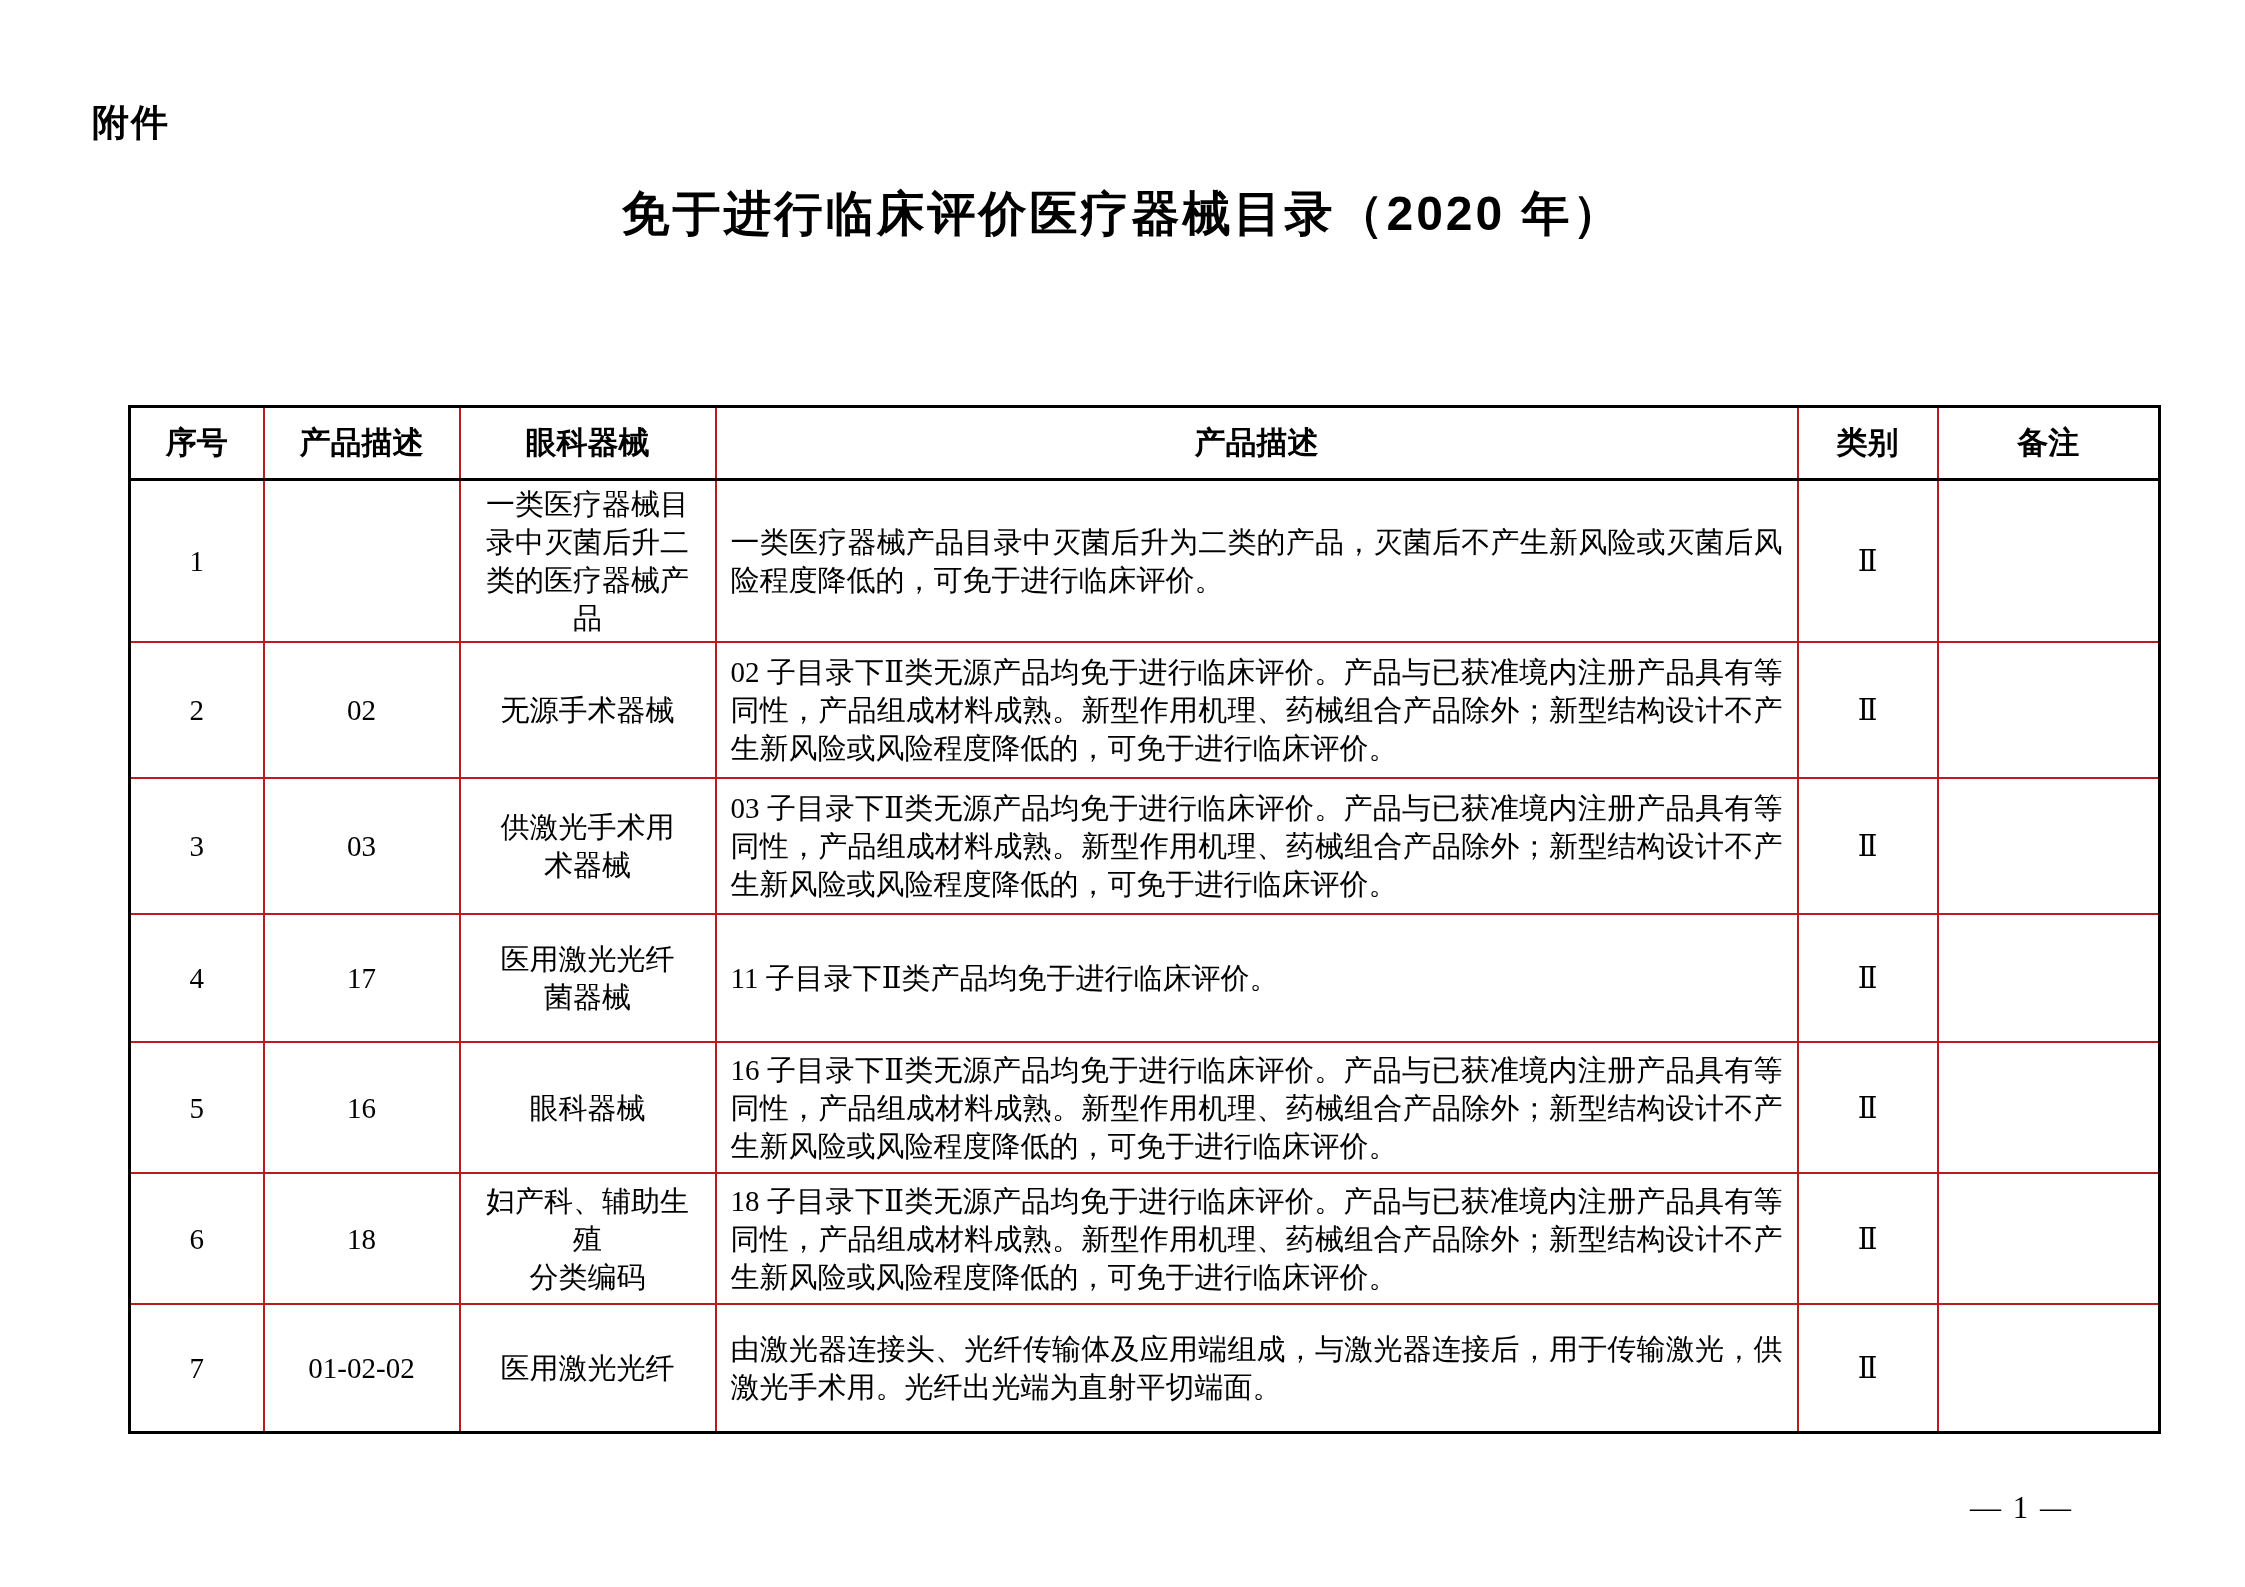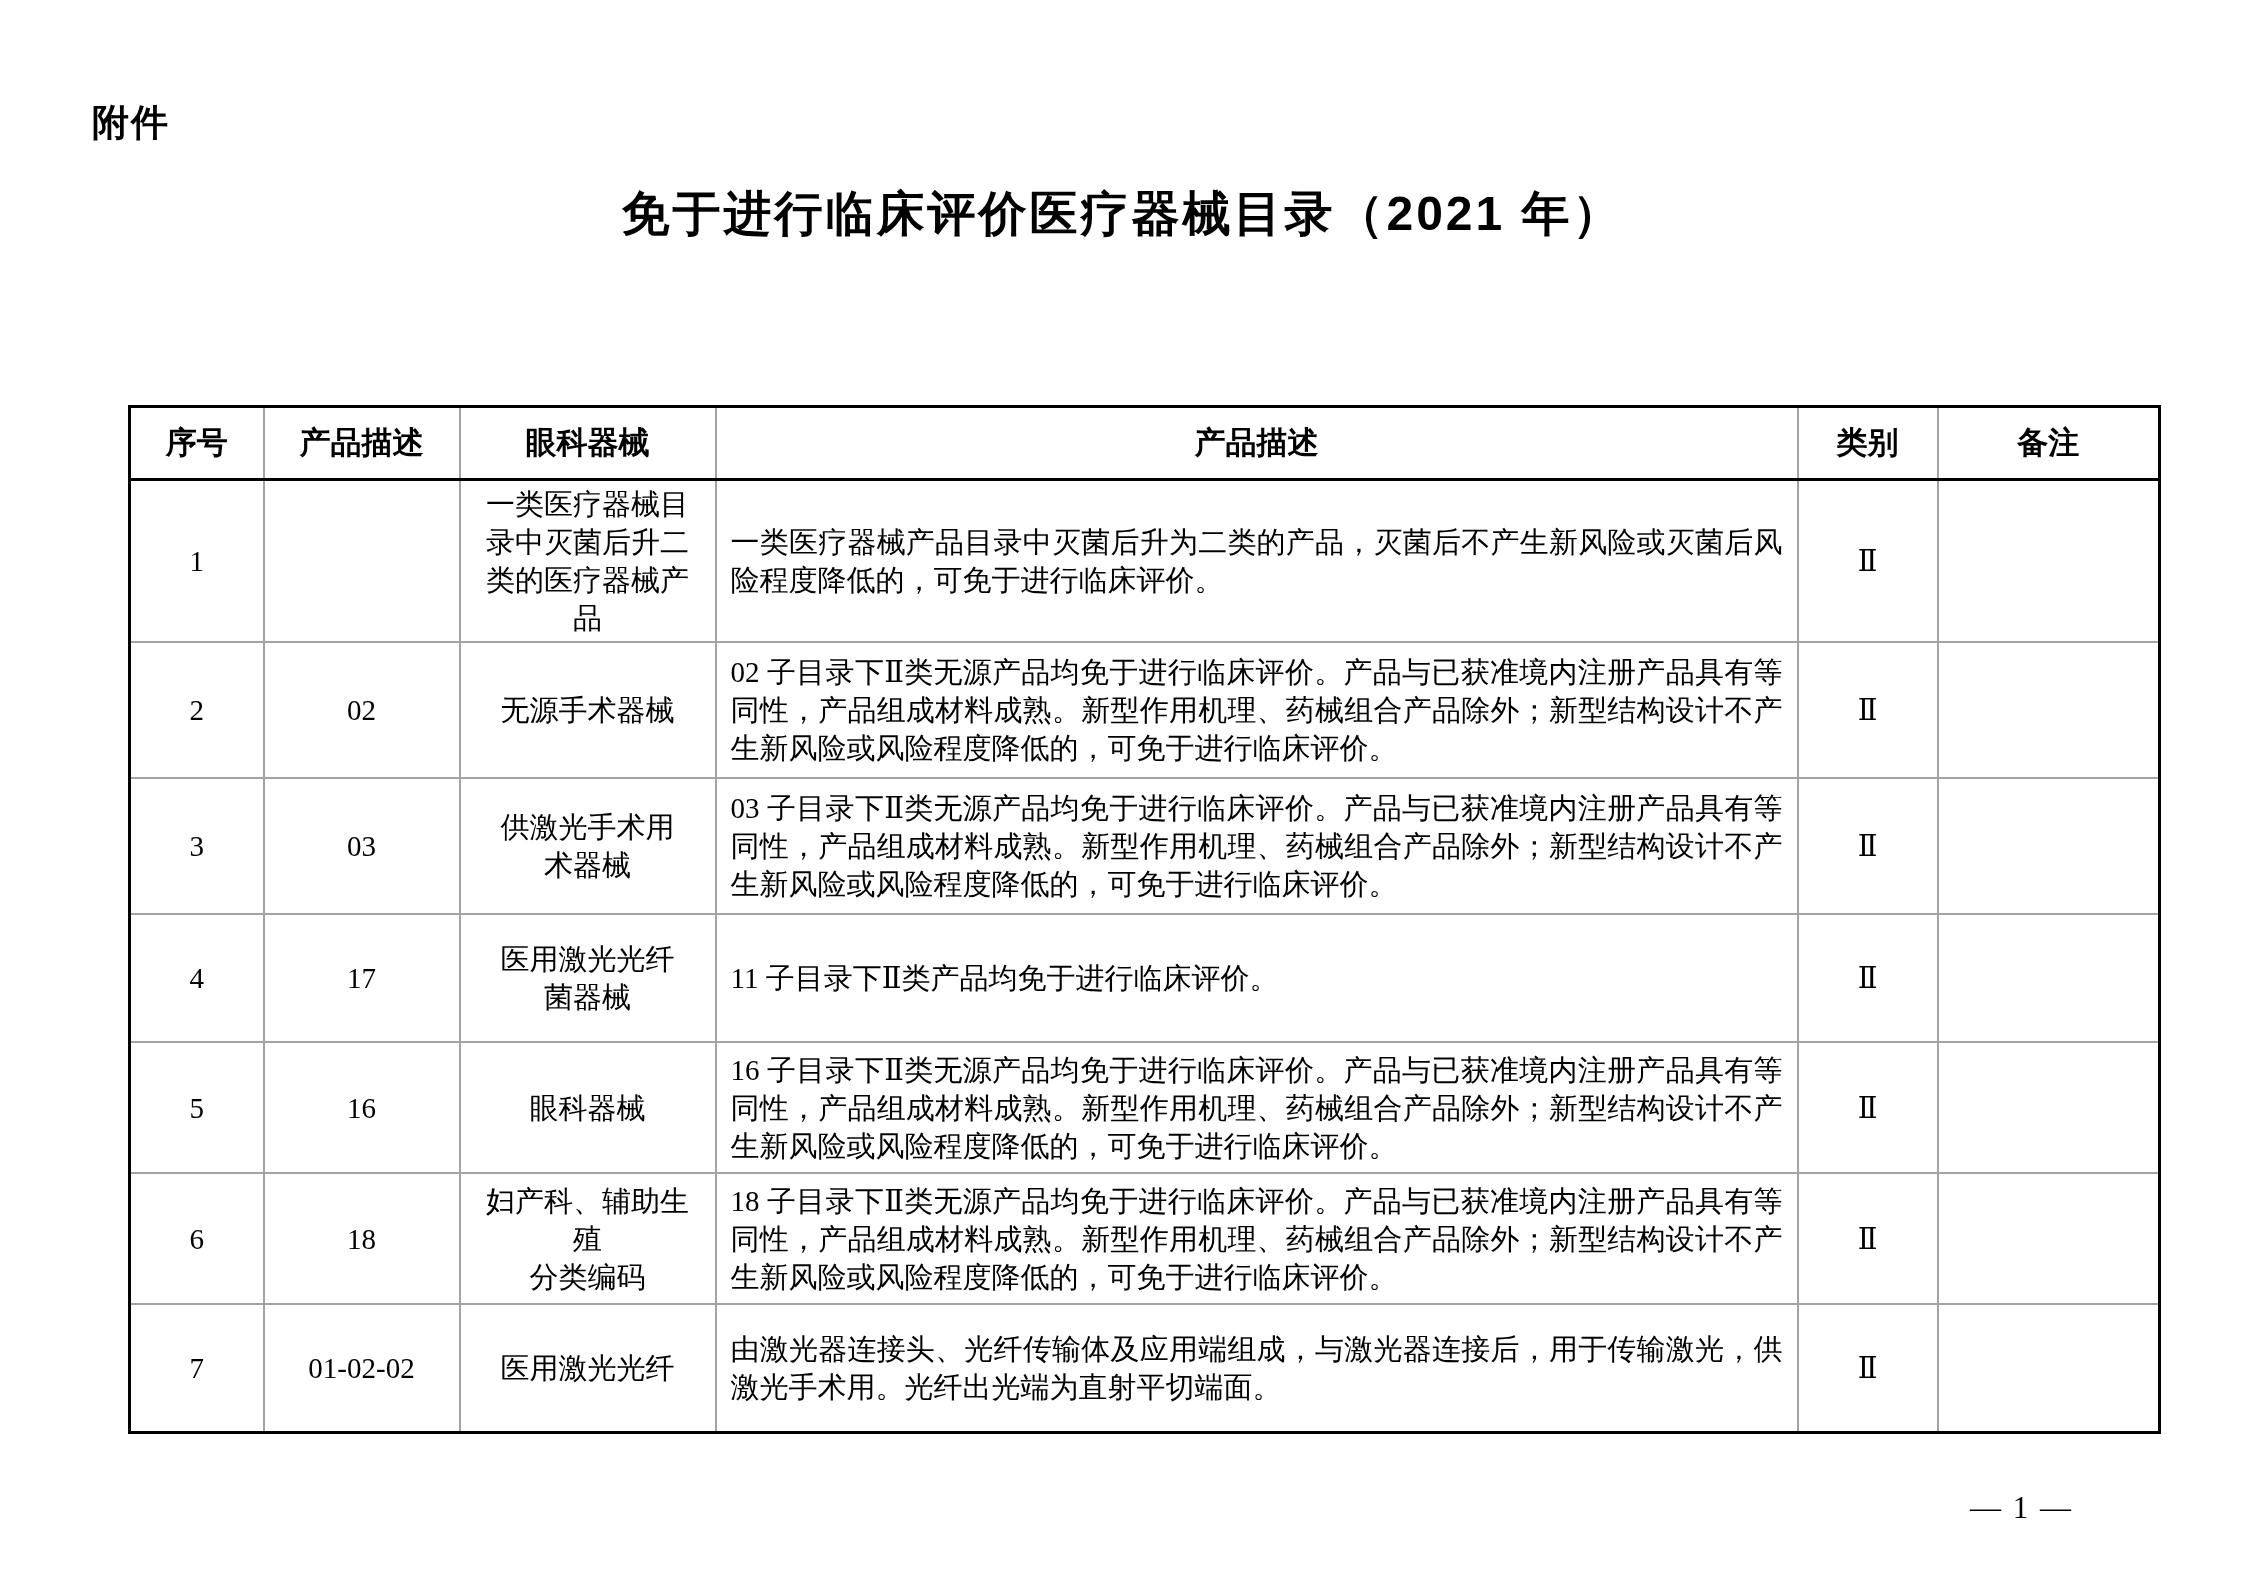--- a/index.html
+++ b/index.html
@@ -35,21 +35,21 @@
     position: absolute;
     left: 128px;
     top: 405px;
     width: 2030px;
     border-collapse: collapse;
     table-layout: fixed;
     border: 3px solid #000;
   }
   table.catalog-table th,
   table.catalog-table td {
-    border: 2px solid #a3a3a3;
+    border: 2px solid #b91c1c;
     vertical-align: middle;
     overflow: hidden;
   }
   table.catalog-table thead th {
     height: 73px;
     font-family: "Liberation Sans", "DejaVu Sans", sans-serif;
     font-size: 31px;
     font-weight: 700;
     text-align: center;
     border-bottom: 3px solid #000;
@@ -78,21 +78,21 @@
     right: 172px;
     font-size: 31px;
     letter-spacing: 2px;
   }
 </style>
 </head>
 <body>
 
 <div class="attachment-label">附件</div>
 
-<h1 class="doc-title">免于进行临床评价医疗器械目录（2021 年）</h1>
+<h1 class="doc-title">免于进行临床评价医疗器械目录（2020 年）</h1>
 
 <table class="catalog-table">
   <colgroup>
     <col style="width:134px">
     <col style="width:196px">
     <col style="width:256px">
     <col style="width:1082px">
     <col style="width:140px">
     <col style="width:222px">
   </colgroup>

